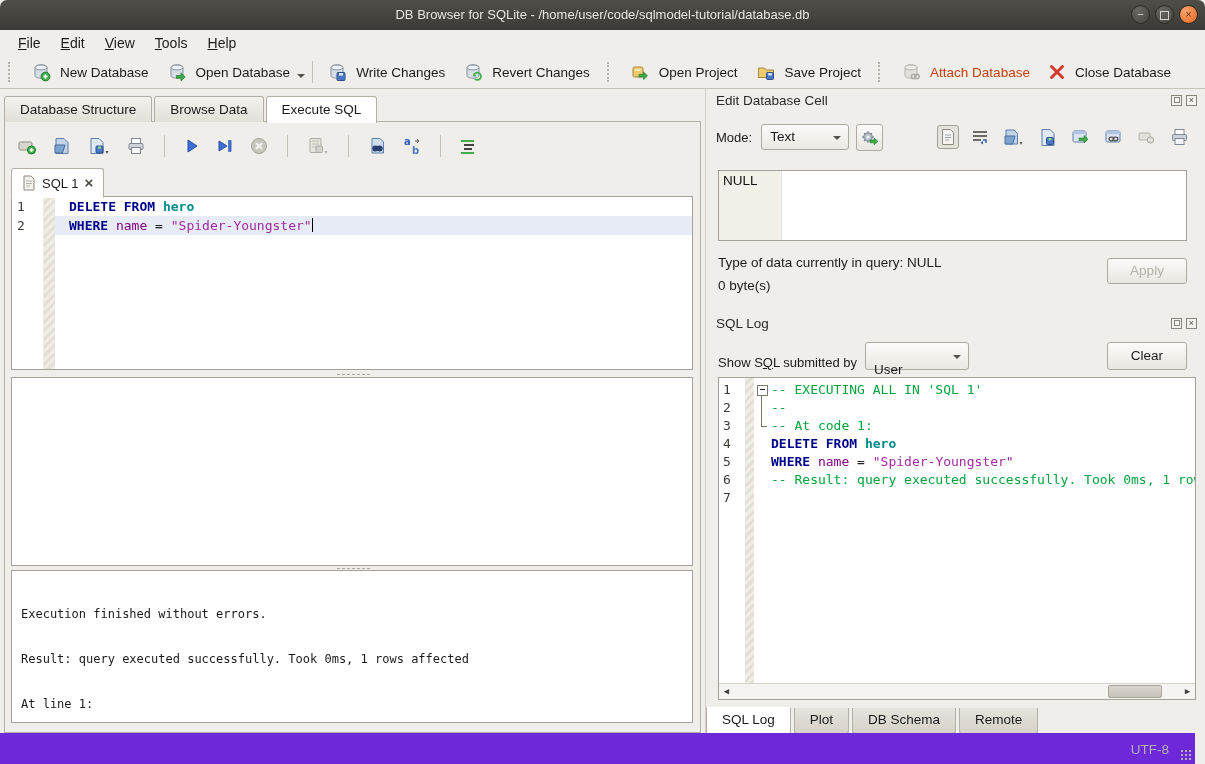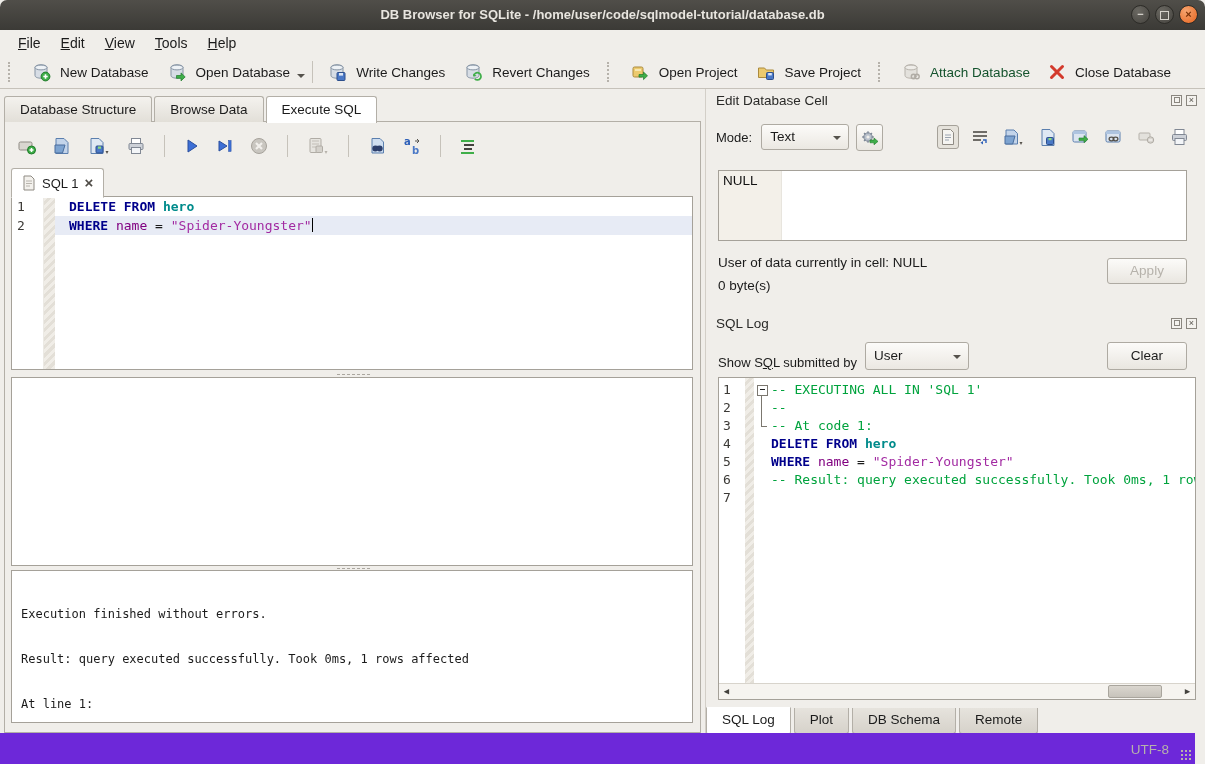--- a/index.html
+++ b/index.html
@@ -2,38 +2,38 @@
 <html><head>
 <meta charset="utf-8">
 <style>
   html,body{margin:0;padding:0}
   body{width:1205px;height:764px;position:relative;overflow:hidden;
        font-family:"Liberation Sans",sans-serif;font-size:13px;color:#1b1b1b;
        background:#f0eeea}
   
   .titlebar{position:absolute;top:0;left:0;right:0;height:30px;
     background:linear-gradient(#504e49,#3b3a36);border-bottom:1px solid #262522;
-    border-radius:7px 7px 0 0;color:#e8e5df;font-weight:bold;text-align:center;line-height:30px}
+    border-radius:7px 7px 0 0;color:#e8e5df;font-weight:normal;text-align:center;line-height:30px}
   .winbtns{position:absolute;right:7px;top:5px;display:flex;gap:5px}
   .winbtn{width:19px;height:19px;border-radius:50%;border:1px solid #2c2b27;box-sizing:border-box;
     background:radial-gradient(circle at 35% 30%,#6a6862,#45433e);color:#d6d3cc;
     font-size:11px;line-height:16px;text-align:center}
   .winbtn.close{background:radial-gradient(circle at 35% 30%,#f6a570,#e7641e);color:#7a3208}
   .winbtn .sq{display:inline-block;width:7px;height:7px;border:1px solid #d6d3cc;margin-top:5px}
   
   .menubar{position:absolute;top:30px;left:0;right:0;height:26px;background:#f0eeea;
     display:flex;align-items:center;padding-left:8px;border-bottom:1px solid #8b5cf6}
   .menu-item{display:inline-block;padding:3px 10px;font-size:14px}
   .menu-item::first-letter{text-decoration:underline}
   
   .toolbar{position:absolute;top:56px;left:0;right:0;height:32px;background:#f0eeea;
     display:flex;align-items:center;border-bottom:1px solid #c6c2ba}
   .tb-handle{width:6px;height:20px;border-left:2px dotted #b6b2ab;margin:0 6px 0 8px}
   .tb-btn{display:flex;align-items:center;gap:9px;padding:3px 9px;font-size:13.5px;white-space:nowrap}
-  .tb-btn.disabled{color:#14532d}
+  .tb-btn.disabled{color:#c2410c}
   .tb-sep{width:1px;height:22px;background:#c6c2ba;margin:0 5px}
   .drop-arrow{width:0;height:0;border-left:4px solid transparent;border-right:4px solid transparent;
     border-top:4px solid #55524c;margin:8px 2px 0 -2px}
   svg.ic{display:block}
   
   .main-tabs{position:absolute;top:96px;left:4px;display:flex;z-index:3}
   .main-tab{height:25px;line-height:25px;padding:0 15px;font-size:13.5px;
     background:linear-gradient(#f4f2ee,#e2dfd8);border:1px solid #b3afa7;border-bottom:none;
     border-radius:3px 3px 0 0;margin-right:2px}
   .main-tab.active{background:#fff;height:26px;margin-bottom:-1px}
@@ -446,35 +446,35 @@
           </svg>
       </div>
     </div>
   </div>
 
   <div class="cell-box">
     <div class="cell-gutter"></div>
     <div class="cell-null">NULL</div>
   </div>
 
-  <div class="type-info">User of data currently in cell: NULL</div>
+  <div class="type-info">Type of data currently in query: NULL</div>
   <div class="size-info">0 byte(s)</div>
   <div class="btn disabled apply-btn">Apply</div>
 
   <div class="dock-title" style="top:227px">
     <span>SQL Log</span>
     <span class="dock-btns">
       <span class="dock-btn float"></span>
       <span class="dock-btn">×</span>
     </span>
   </div>
 
   <div class="log-controls">
     <span><span>Show S</span><span class="tk-u">Q</span><span>L submitted by</span></span>
-    <div class="combo" style="width:104px;height:28px;margin-left:8px;padding-top:5px">
+    <div class="combo" style="width:104px;height:28px;margin-left:8px;padding-top:19px">
       <span>User</span>
       <span class="arr" style="top:12px"></span>
     </div>
     <div class="btn" style="margin-left:auto;width:80px;height:28px;padding-top:5px">
       <span style="display:inline-block">Clear</span>
     </div>
   </div>
 
   <div class="log-box">
     <div class="log-gutterbg"></div>

